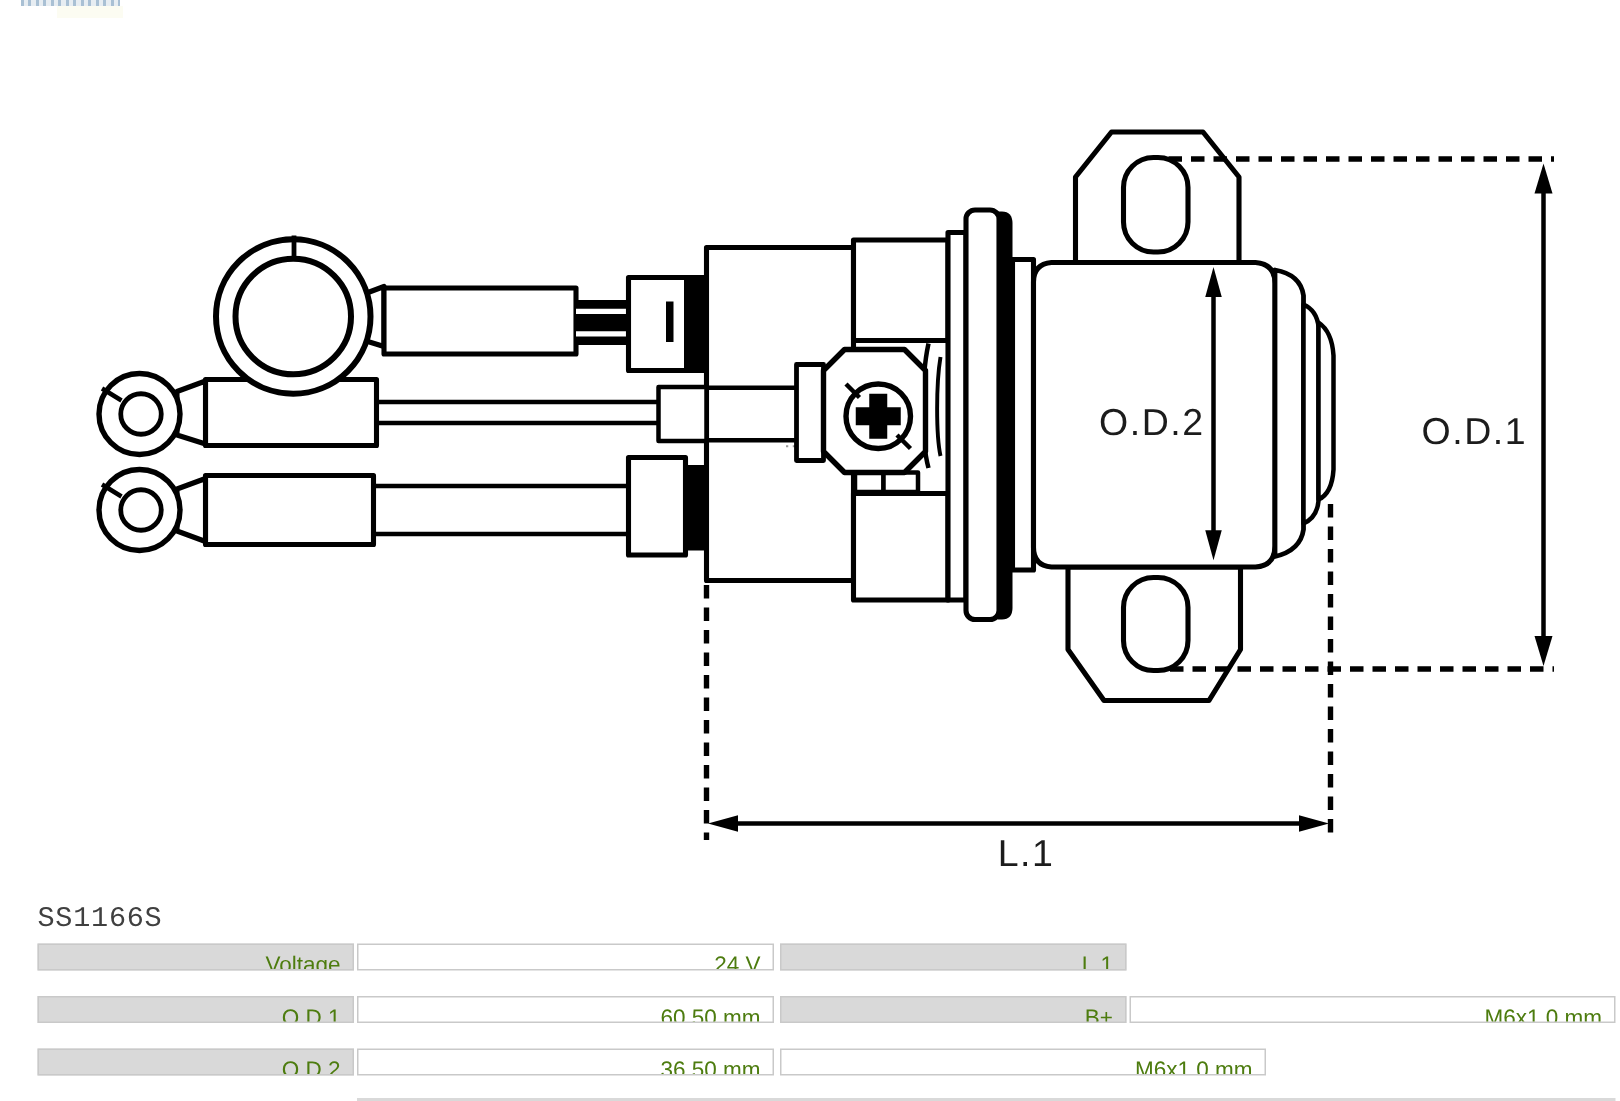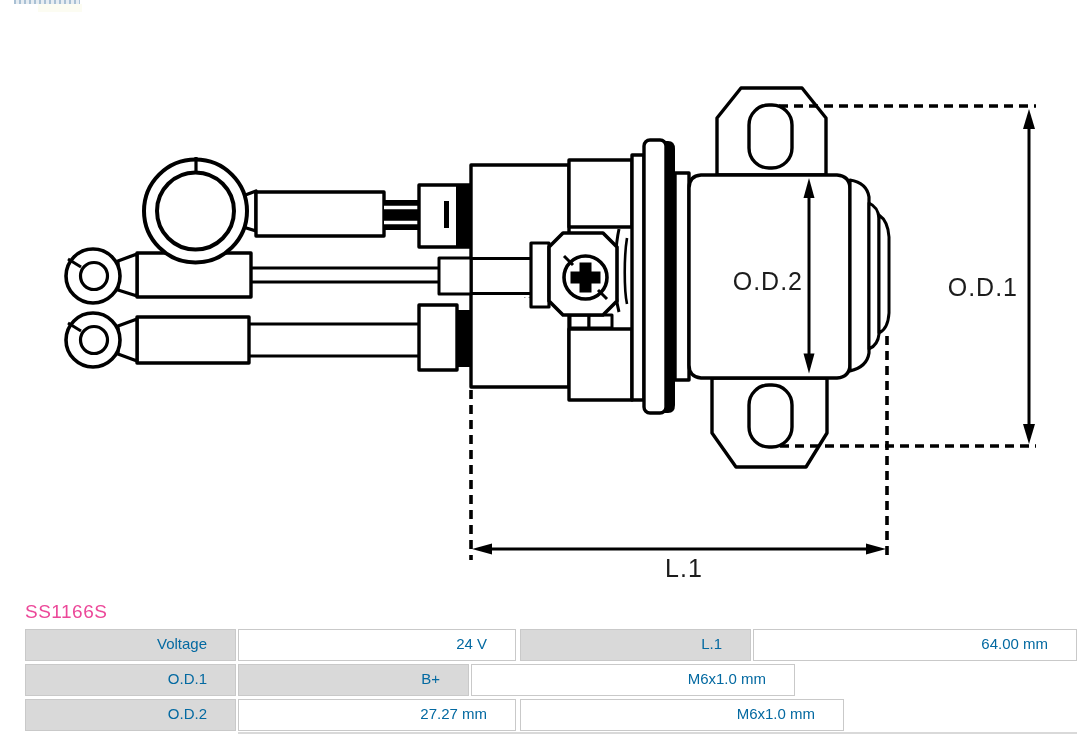--- a/index.html
+++ b/index.html
@@ -5,22 +5,22 @@
   html,body{margin:0;padding:0;background:#fff;}
   #stage{position:relative;width:1080px;height:734px;background:#fff;overflow:hidden;
          font-family:"Liberation Sans",sans-serif;margin-left:14px;}
   #drawing{position:absolute;left:0;top:0;}
   .logo-remnant{position:absolute;left:0;top:0;width:66px;height:4px;
     background:repeating-linear-gradient(90deg,#a9c0d4 0 2px,#e7edf2 2px 5px);}
   .logo-remnant2{position:absolute;left:24px;top:4px;width:44px;height:8px;background:#fcfcf2;}
   .part-number{position:absolute;left:11px;top:601px;font-size:19px;font-weight:500;
     letter-spacing:0.5px;}
   .spec-row{position:absolute;left:11px;width:1052px;height:31px;display:flex;}
-  .cell{box-sizing:border-box;height:32px;line-height:28px;border:1px solid #c9c9c9;
-    font-size:15px;color:#0369a1;text-align:right;padding-right:28px;overflow:hidden;}
+  .cell{box-sizing:border-box;height:18px;line-height:28px;border:1px solid #c9c9c9;
+    font-size:15px;color:#4d7c0f;text-align:right;padding-right:8px;overflow:hidden;}
   .lab{background:#d9d9d9;}
   .val{background:#ffffff;}
   .w0{width:211px;margin-right:2px;}
   .w1{width:278px;margin-right:4px;}
   .w2{width:231px;margin-right:2px;}
   .w3{width:324px;}
   .row-a{top:629px;} .row-b{top:664px;} .row-c{top:699px;}
   .sliver{position:absolute;left:224px;top:732px;width:839px;height:2px;background:#d9d9d9;}
   .dim-label{font-family:"Liberation Sans",sans-serif;font-size:25px;fill:#1c1c1c;letter-spacing:1px;}
 </style>
@@ -150,33 +150,33 @@
         <polygon points="458,549 478,543.5 478,554.5" stroke="none"></polygon>
         <polygon points="872,549 852,543.5 852,554.5" stroke="none"></polygon>
       </g>
     </g>
 
     <text class="dim-label" x="789" y="290" text-anchor="end">O.D.2</text>
     <text class="dim-label" x="1004" y="296" text-anchor="end">O.D.1</text>
     <text class="dim-label" x="670" y="577" text-anchor="middle">L.1</text>
   </svg>
 
-  <div class="part-number" style="color: #ec4899;">SS1166S</div>
+  <div class="part-number" style="color: #404040; font-family: Liberation Mono, monospace;">SS1166S</div>
 
   <div class="spec-row row-a">
     <div class="cell lab w0">Voltage</div>
     <div class="cell val w1">24 V</div>
     <div class="cell lab w2">L.1</div>
-    <div class="cell val w3">64.00 mm</div>
   </div>
   <div class="spec-row row-b">
     <div class="cell lab w0">O.D.1</div>
+    <div class="cell val w1">60.50 mm</div>
     <div class="cell lab w2">B+</div>
     <div class="cell val w3">M6x1.0 mm</div>
   </div>
   <div class="spec-row row-c">
     <div class="cell lab w0">O.D.2</div>
-    <div class="cell val w1">27.27 mm</div>
+    <div class="cell val w1">36.50 mm</div>
     <div class="cell val w3">M6x1.0 mm</div>
   </div>
 
   <div class="sliver"></div>
 </div>
 
 </body></html>

